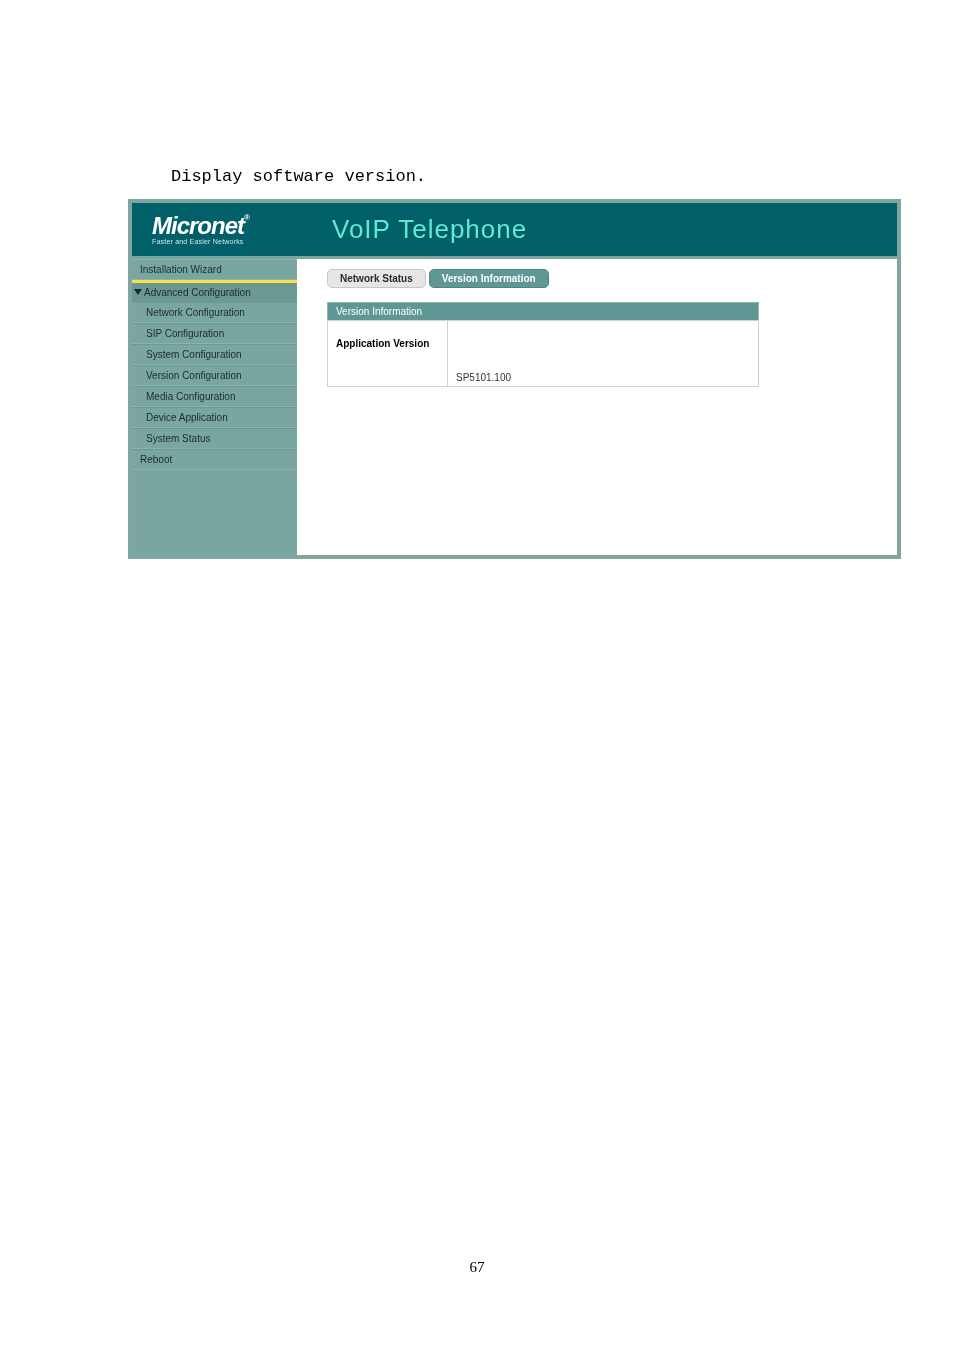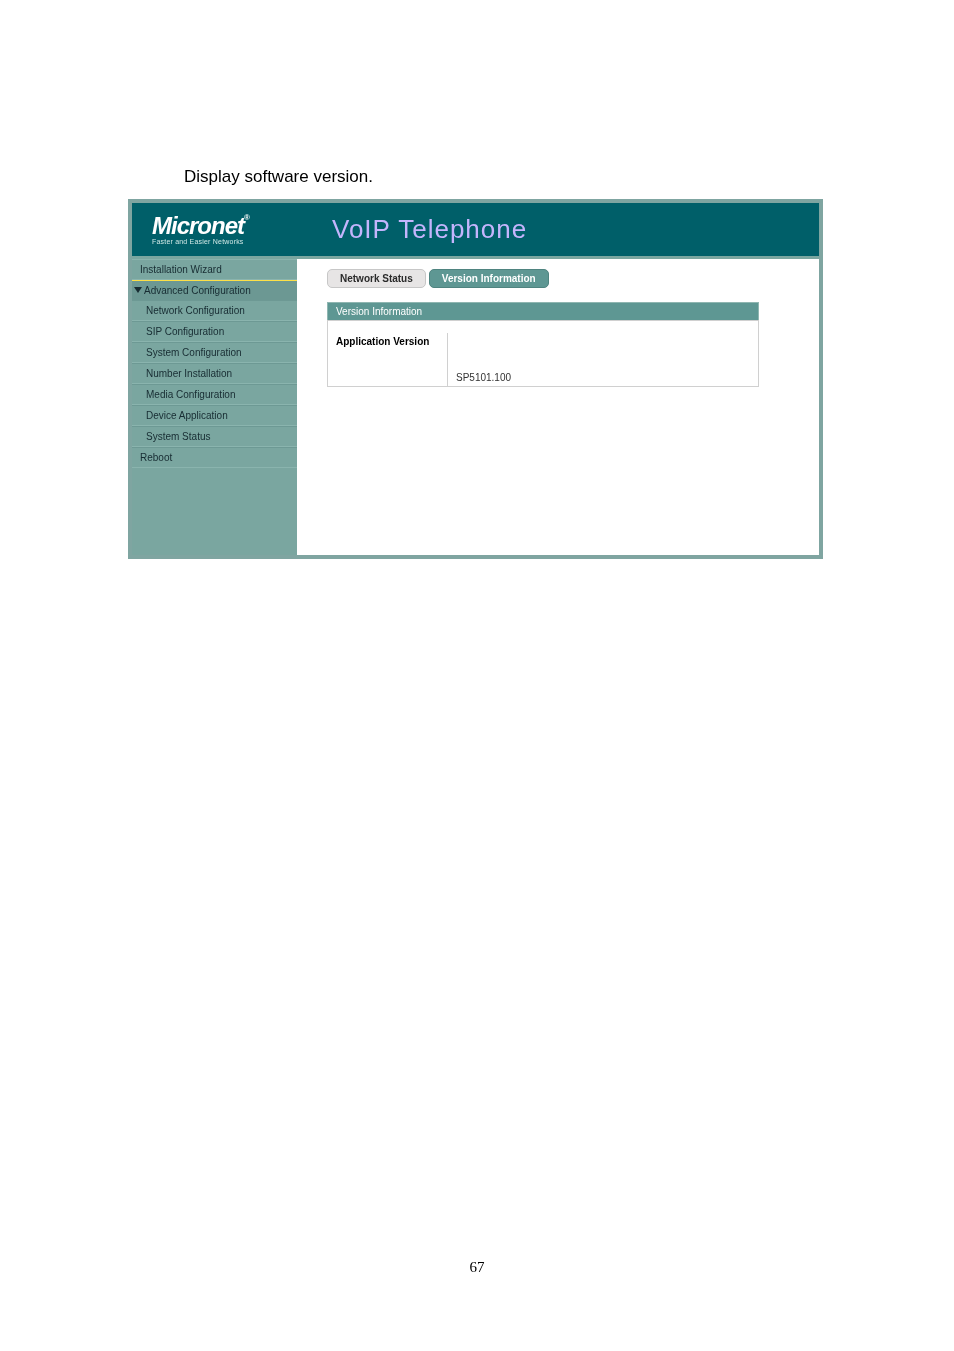--- a/index.html
+++ b/index.html
@@ -9,29 +9,30 @@
     }
     body {
       font-family: Arial, Helvetica, sans-serif;
       background: #ffffff;
       width: 954px;
       height: 1351px;
     }
     .page-caption {
       position: absolute;
       top: 167px;
-      left: 184px;
+      left: 171px;
       font-size: 17px;
       color: #000;
+      font-family: Liberation Mono, monospace;
     }
     .app-window {
       position: absolute;
       top: 199px;
       left: 128px;
-      width: 695px;
+      width: 773px;
       height: 360px;
       background: #7aa6a0;
       border: 4px solid #7fa5a1;
     }
     .header {
       height: 53px;
       background: #005f69;
       display: flex;
       align-items: center;
     }
@@ -53,21 +54,21 @@
       vertical-align: top;
     }
     .logo-tag {
       font-size: 7px;
       letter-spacing: 0.2px;
       color: #d0e8e6;
     }
     .header-title {
       font-size: 26px;
       font-weight: normal;
-      color: #c4b5fd;
+      color: #5eead4;
       margin-left: 35px;
       letter-spacing: 1px;
     }
     .body {
       display: flex;
       height: calc(100% - 53px);
     }
     .sidebar {
       width: 165px;
       background: #7aa6a0;
@@ -83,21 +84,21 @@
       cursor: pointer;
       line-height: 13px;
     }
     .sidebar-item:first-child {
       border-top: 1px solid #8ab4ae;
     }
     .sidebar-section {
       padding: 3px 4px 3px 2px;
       background: #6c9893;
       line-height: 13px;
-      border-top: 1px solid #fde047;
+      border-top: 3px solid #fde047;
     }
     .sidebar-sub {
       padding-left: 14px;
     }
     .triangle {
       display: inline-block;
       width: 0;
       height: 0;
       border-left: 4px solid transparent;
       border-right: 4px solid transparent;
@@ -144,25 +145,24 @@
       width: 432px;
     }
     .info-row {
       display: flex;
       font-size: 10px;
       border: 1px solid #d0d0d0;
       width: 432px;
     }
     .info-label {
       width: 120px;
-      padding: 3px 8px;
+      padding: 17px 8px;
       font-weight: bold;
       color: #000;
       border-right: 1px solid #d0d0d0;
-      margin-top: 12px;
     }
     .info-value {
       flex: 1;
       padding: 3px 8px;
       color: #333;
       margin-top: 48px;
     }
     .page-number {
       position: absolute;
       bottom: 75px;
@@ -187,21 +187,21 @@
     </div>
     <div class="header-title">VoIP Telephone</div>
   </div>
   <div class="body">
     <div class="sidebar">
       <div class="sidebar-item">Installation Wizard</div>
       <div class="sidebar-section"><span class="triangle"></span><span>Advanced Configuration</span></div>
       <div class="sidebar-item sidebar-sub">Network Configuration</div>
       <div class="sidebar-item sidebar-sub">SIP Configuration</div>
       <div class="sidebar-item sidebar-sub">System Configuration</div>
-      <div class="sidebar-item sidebar-sub">Number Installation</div>
+      <div class="sidebar-item sidebar-sub">Version Configuration</div>
       <div class="sidebar-item sidebar-sub">Media Configuration</div>
       <div class="sidebar-item sidebar-sub">Device Application</div>
       <div class="sidebar-item sidebar-sub">System Status</div>
       <div class="sidebar-item">Reboot</div>
     </div>
     <div class="main">
       <div class="tabs">
         <div class="tab tab-inactive">Network Status</div>
         <div class="tab tab-active">Version Information</div>
       </div>

